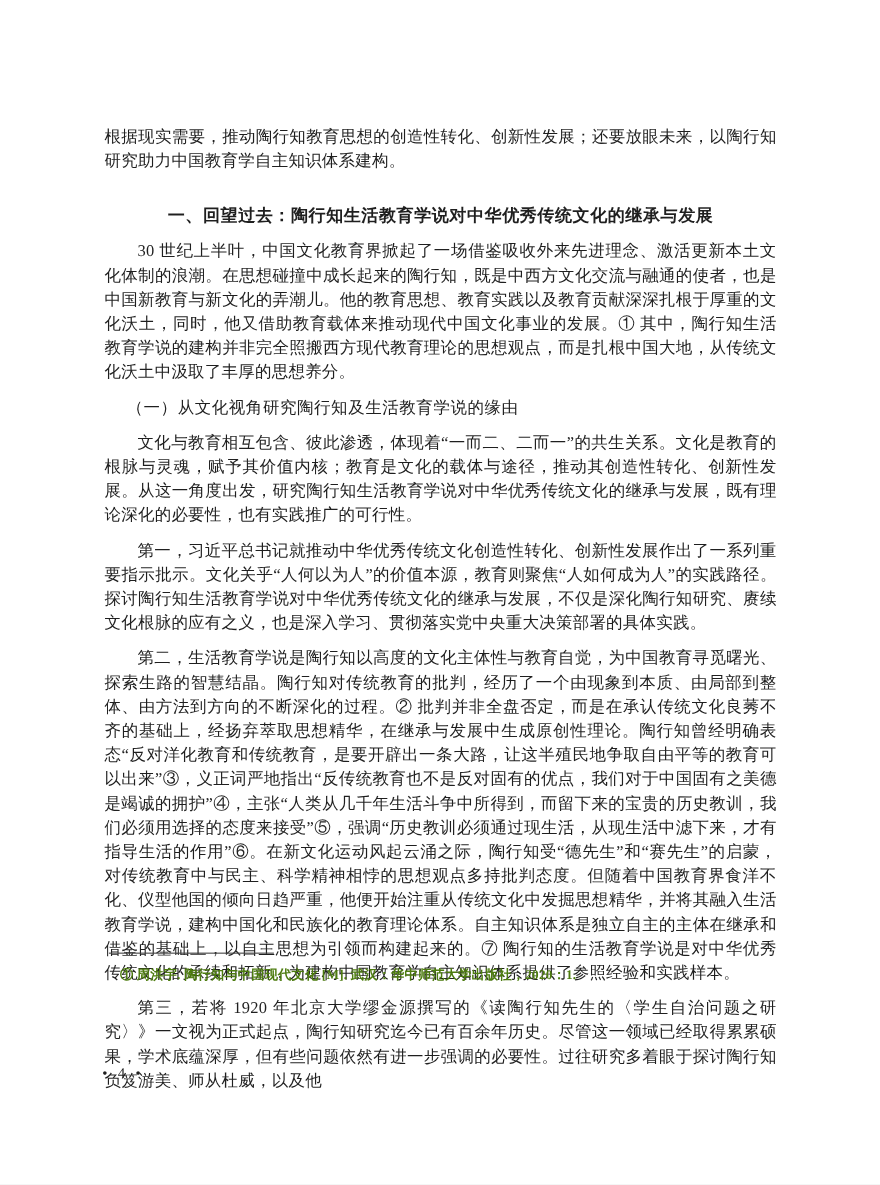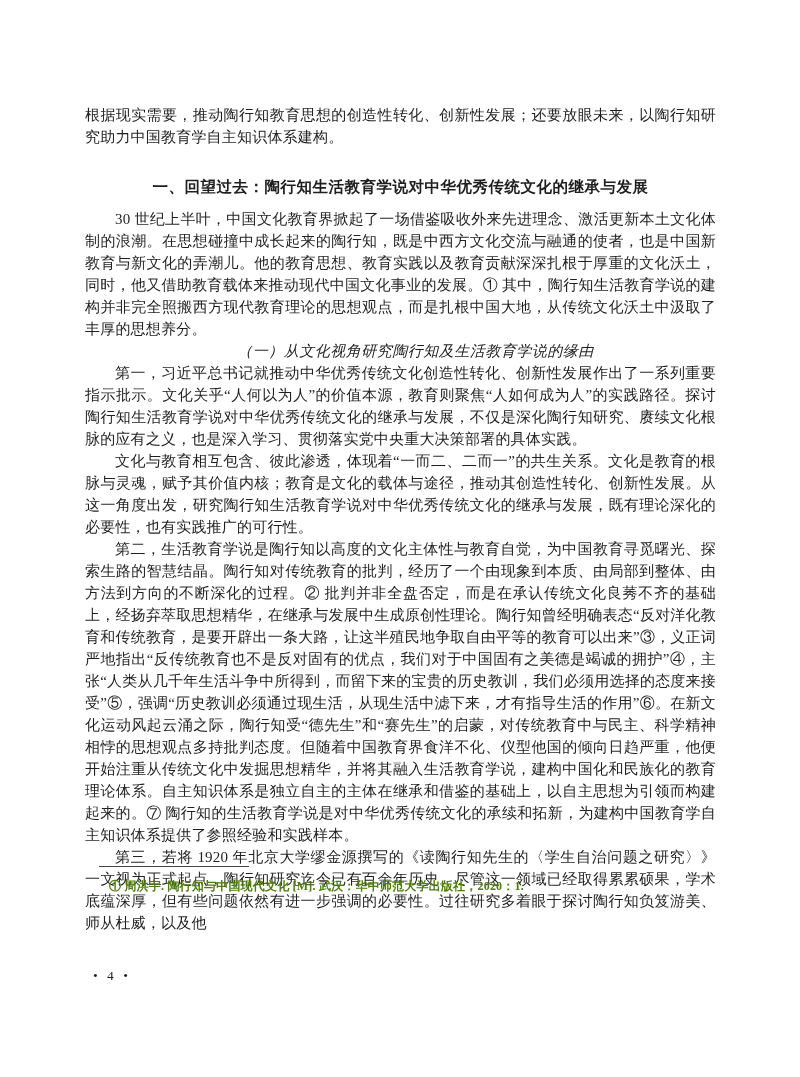--- a/index.html
+++ b/index.html
@@ -21,43 +21,41 @@
     position: absolute;
     left: 85px;
     top: 104px;
     width: 631px;
   }
   .para {
     font-size: 15px;
     line-height: 22px;
     text-align: justify;
     text-indent: 2em;
-    margin: 0;
+    margin: 10px;
     letter-spacing: 0.2px;
   }
   .para.no-indent {
     text-indent: 0;
   }
   .section-heading {
-    font-family: Liberation Sans, sans-serif;
+    font-family: Liberation Mono, monospace;
     font-weight: bold;
     font-size: 15.5px;
     line-height: 22px;
     text-align: center;
     margin: 28px 0 10px 0;
     letter-spacing: 0.5px;
   }
   .subsection-heading {
-    font-style: italic;
     font-size: 15px;
     line-height: 22px;
     text-indent: 2em;
     margin: 0;
     letter-spacing: 0.5px;
-    text-align: center;
   }
   .footnote-area {
     position: absolute;
     left: 85px;
     top: 866px;
     width: 631px;
   }
   .footnote-rule {
     width: 150px;
     height: 0;
@@ -92,23 +90,23 @@
   <div class="content">
 
     <p class="para no-indent">根据现实需要，推动陶行知教育思想的创造性转化、创新性发展；还要放眼未来，以陶行知研究助力中国教育学自主知识体系建构。</p>
 
     <h2 class="section-heading">一、回望过去：陶行知生活教育学说对中华优秀传统文化的继承与发展</h2>
 
     <p class="para">30 世纪上半叶，中国文化教育界掀起了一场借鉴吸收外来先进理念、激活更新本土文化体制的浪潮。在思想碰撞中成长起来的陶行知，既是中西方文化交流与融通的使者，也是中国新教育与新文化的弄潮儿。他的教育思想、教育实践以及教育贡献深深扎根于厚重的文化沃土，同时，他又借助教育载体来推动现代中国文化事业的发展。① 其中，陶行知生活教育学说的建构并非完全照搬西方现代教育理论的思想观点，而是扎根中国大地，从传统文化沃土中汲取了丰厚的思想养分。</p>
 
     <p class="subsection-heading">（一）从文化视角研究陶行知及生活教育学说的缘由</p>
 
+    <p class="para">文化与教育相互包含、彼此渗透，体现着“一而二、二而一”的共生关系。文化是教育的根脉与灵魂，赋予其价值内核；教育是文化的载体与途径，推动其创造性转化、创新性发展。从这一角度出发，研究陶行知生活教育学说对中华优秀传统文化的继承与发展，既有理论深化的必要性，也有实践推广的可行性。</p>
+
     <p class="para">第一，习近平总书记就推动中华优秀传统文化创造性转化、创新性发展作出了一系列重要指示批示。文化关乎“人何以为人”的价值本源，教育则聚焦“人如何成为人”的实践路径。探讨陶行知生活教育学说对中华优秀传统文化的继承与发展，不仅是深化陶行知研究、赓续文化根脉的应有之义，也是深入学习、贯彻落实党中央重大决策部署的具体实践。</p>
-
-    <p class="para">文化与教育相互包含、彼此渗透，体现着“一而二、二而一”的共生关系。文化是教育的根脉与灵魂，赋予其价值内核；教育是文化的载体与途径，推动其创造性转化、创新性发展。从这一角度出发，研究陶行知生活教育学说对中华优秀传统文化的继承与发展，既有理论深化的必要性，也有实践推广的可行性。</p>
 
     <p class="para">第二，生活教育学说是陶行知以高度的文化主体性与教育自觉，为中国教育寻觅曙光、探索生路的智慧结晶。陶行知对传统教育的批判，经历了一个由现象到本质、由局部到整体、由方法到方向的不断深化的过程。② 批判并非全盘否定，而是在承认传统文化良莠不齐的基础上，经扬弃萃取思想精华，在继承与发展中生成原创性理论。陶行知曾经明确表态“反对洋化教育和传统教育，是要开辟出一条大路，让这半殖民地争取自由平等的教育可以出来”③，义正词严地指出“反传统教育也不是反对固有的优点，我们对于中国固有之美德是竭诚的拥护”④，主张“人类从几千年生活斗争中所得到，而留下来的宝贵的历史教训，我们必须用选择的态度来接受”⑤，强调“历史教训必须通过现生活，从现生活中滤下来，才有指导生活的作用”⑥。在新文化运动风起云涌之际，陶行知受“德先生”和“赛先生”的启蒙，对传统教育中与民主、科学精神相悖的思想观点多持批判态度。但随着中国教育界食洋不化、仪型他国的倾向日趋严重，他便开始注重从传统文化中发掘思想精华，并将其融入生活教育学说，建构中国化和民族化的教育理论体系。自主知识体系是独立自主的主体在继承和借鉴的基础上，以自主思想为引领而构建起来的。⑦ 陶行知的生活教育学说是对中华优秀传统文化的承续和拓新，为建构中国教育学自主知识体系提供了参照经验和实践样本。</p>
 
     <p class="para">第三，若将 1920 年北京大学缪金源撰写的《读陶行知先生的〈学生自治问题之研究〉》一文视为正式起点，陶行知研究迄今已有百余年历史。尽管这一领域已经取得累累硕果，学术底蕴深厚，但有些问题依然有进一步强调的必要性。过往研究多着眼于探讨陶行知负笈游美、师从杜威，以及他</p>
 
   </div>
 
   <div class="footnote-area">
     <div class="footnote-rule"></div>
     <p class="footnote">① 周洪宇. 陶行知与中国现代文化 [M]. 武汉：华中师范大学出版社，2020：1.</p>

